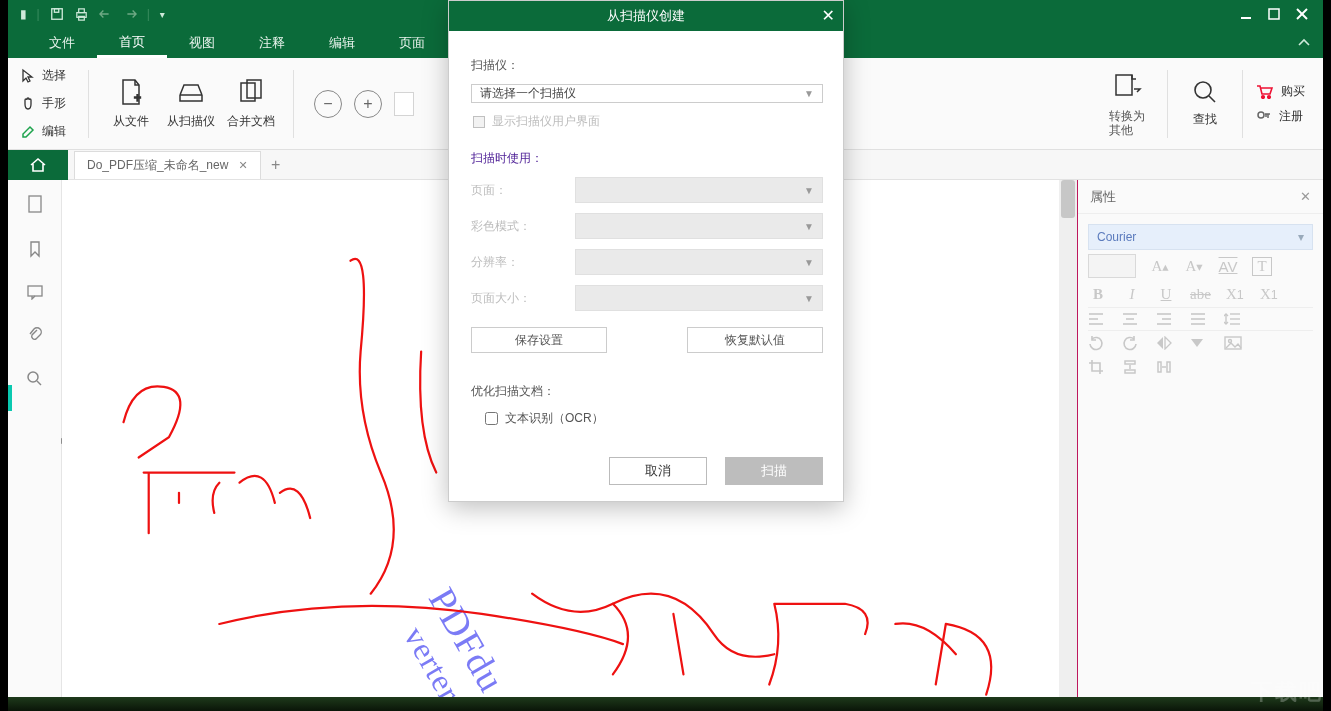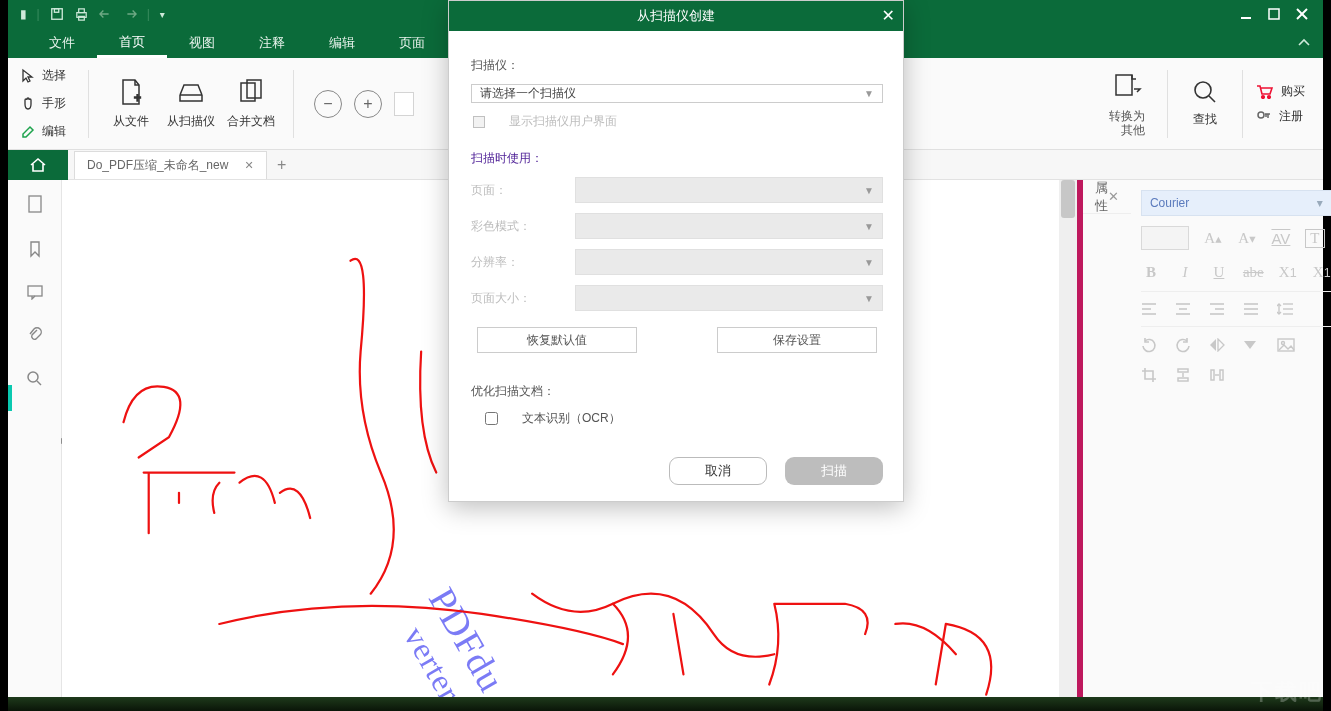--- a/index.html
+++ b/index.html
@@ -15,64 +15,64 @@
 .menubar .mitem.active { color: #fff; font-weight: 500; border-bottom: 3px solid #fff; }
 .menubar .chev { position: absolute; right: 12px; top: 8px; color: #cfe9da; }
 .ribbon { height: 92px; background: #fafafa; border-bottom: 1px solid #e0e0e0; display: flex; align-items: center; padding: 0 12px; }
 .rg-sep { width: 1px; height: 68px; background: #e0e0e0; margin: 0 12px; }
 .small-tools { display: flex; flex-direction: column; gap: 4px; padding-right: 10px; }
 .small-tools .row { display: flex; align-items: center; gap: 6px; font-size: 12px; color: #333; height: 24px; }
 .big-tool { display: flex; flex-direction: column; align-items: center; justify-content: center; width: 60px; gap: 6px; font-size: 12px; }
 .big-tool svg { color: #333; }
 .zoom-group { display: flex; align-items: center; gap: 12px; padding: 0 8px; }
 .zoom-btn { width: 28px; height: 28px; border: 1.5px solid #888; border-radius: 50%; display: flex; align-items: center; justify-content: center; color: #666; font-size: 16px; }
-.stack-label { font-size: 12px; color: #555; text-align: right; margin-top: 4px; line-height: 14px; }
+.stack-label { font-size: 12px; color: #555; text-align: left; margin-top: 4px; line-height: 14px; }
 .top-right { margin-left: auto; display: flex; flex-direction: column; gap: 8px; padding-right: 6px; }
 .top-right .row { display: flex; align-items: center; gap: 8px; font-size: 12px; }
 .cart-ico { color: #e13; }
 .tabstrip { height: 30px; background: #f7f7f7; border-bottom: 1px solid #e2e2e2; display: flex; align-items: center; }
 .hometab { width: 60px; height: 30px; background: #0b6b3a; display: flex; align-items: center; justify-content: center; }
-.ftab { height: 28px; background: #fff; border: 1px solid #dcdcdc; border-bottom: none; display: flex; align-items: center; padding: 0 12px; gap: 16px; margin-left: 6px; font-size: 12px; color: #666; }
+.ftab { height: 28px; background: #fff; border: 1px solid #dcdcdc; border-bottom: none; display: flex; align-items: center; padding: 0 12px; gap: 10px; margin-left: 6px; font-size: 12px; color: #666; }
 .ftab .close { color: #888; font-size: 11px; }
 .addtab { width: 30px; display: flex; align-items: center; justify-content: center; color: #888; font-size: 16px; }
 .content { flex: 1; display: flex; min-height: 0; }
 .leftnav { width: 54px; background: #fafafa; border-right: 1px solid #e5e5e5; display: flex; flex-direction: column; align-items: center; padding-top: 14px; gap: 26px; position: relative; }
 .leftnav .ico { color: #777; }
 .leftnav .marker { position: absolute; left: 0; top: 205px; width: 4px; height: 26px; background: #0ac9b0; }
 .leftnav .flyout { position: absolute; right: -6px; top: 250px; width: 6px; height: 20px; color: #888; display:flex; align-items:center; justify-content:center;}
 .canvas { flex: 1; background: #fff; position: relative; overflow: hidden; }
 .canvas .page { position: absolute; left: 6px; top: 0; right: 0; bottom: 0; background: #fff; }
 .canvas .scroll { position: absolute; right: 0; top: 0; width: 18px; height: 100%; background: #efefef; }
 .canvas .scroll .thumb { position: absolute; top: 0; left: 2px; width: 14px; height: 38px; background: #c7c7c7; border-radius: 3px; }
 .scribble { position: absolute; inset: 0; }
 .watermark { position: absolute; left: 390px; top: 400px; color: #6d6df5; font-size: 38px; font-family: Georgia, serif; transform: rotate(60deg); transform-origin: left top; opacity: .9; letter-spacing: 1px; }
-.proppanel { width: 246px; background: #fafafa; border-left: 6px solid #be185d; display: flex; }
+.proppanel { width: 246px; background: #fafafa; border-left: 1px solid #be185d; display: flex; flex-direction: column; }
 .proppanel .ph { height: 34px; display: flex; align-items: center; justify-content: space-between; padding: 0 12px; font-size: 13px; color: #666; border-bottom: 1px solid #eee; }
-.proppanel .body { padding: 10px; display: flex; flex-direction: column; gap: 6px; }
+.proppanel .body { padding: 10px; display: flex; flex-direction: column; gap: 0; }
 .fontsel { height: 26px; background: #e6effb; border: 1px solid #d7e2f0; display: flex; align-items: center; padding: 0 8px; color: #5b7bbd; font-size: 12px; justify-content: space-between; }
 .toolrow { display: flex; align-items: center; gap: 14px; padding: 4px 0; color: #c8c8c8; font-size: 15px; }
 .toolrow .tb { min-width: 20px; display:flex; align-items:center; justify-content:center; }
 .fsz-box { width: 48px; height: 24px; border: 1px solid #d9d9d9; background: #f4f4f4; }
 .dialog-backdrop { position: absolute; inset: 0; pointer-events: none; }
-.dialog { position: absolute; left: 448px; top: 0; width: 456px; background: #fff; border: 1px solid #ccc; box-shadow: 0 6px 24px rgba(0,0,0,0.25); pointer-events: auto; }
+.dialog { position: absolute; left: 448px; top: 0; width: 396px; background: #fff; border: 1px solid #ccc; box-shadow: 0 6px 24px rgba(0,0,0,0.25); pointer-events: auto; }
 .dialog .dtitle { height: 30px; background: #0b6b3a; color: #fff; display: flex; align-items: center; justify-content: center; position: relative; font-size: 13px; }
 .dialog .dtitle .dclose { position: absolute; right: 8px; top: 5px; color: #fff; font-size: 16px; }
 .dialog .dbody { padding: 18px 20px 16px 22px; display: flex; flex-direction: column; gap: 10px; font-size: 12px; color: #555; }
 .dialog .field-row { display: flex; align-items: center; gap: 8px; }
 .dialog .lbl { width: 96px; color: #bdbdbd; }
 .dialog .sel, .dialog .dd { flex: 1; height: 26px; border: 1px solid #ccc; background: #fff; display: flex; align-items: center; padding: 0 8px; justify-content: space-between; }
 .dialog .sel { font-size: 12px; color: #444; }
 .dialog .dd { background: #eaeaea; border-color: #e0e0e0; }
 .dialog .dd .caret, .dialog .sel .caret { color: #999; font-size: 10px; }
 .dialog .btnrow { display: flex; gap: 80px; margin-top: 6px; justify-content: center; }
 .dialog .btn { height: 26px; width: 160px; border: 1px solid #ccc; background: #fff; display: flex; align-items: center; justify-content: center; font-size: 12px; color: #555; }
-.dialog .check-row { display: flex; align-items: center; gap: 24px; margin-left: 14px; }
+.dialog .check-row { display: flex; align-items: center; gap: 7px; margin-left: 14px; }
 .dialog .check-row input { width: 13px; height: 13px; }
 .dialog .footer-btns { display: flex; gap: 18px; justify-content: flex-end; margin-top: 20px; }
-.dialog .fbtn { height: 28px; width: 98px; display: flex; align-items: center; justify-content: center; font-size: 13px; border-radius: 9px; }
+.dialog .fbtn { height: 28px; width: 98px; display: flex; align-items: center; justify-content: center; font-size: 13px; }
 .dialog .fbtn.cancel { border: 1px solid #bbb; background: #fff; color: #333; }
 .dialog .fbtn.primary { background: #bdbdbd; color: #fff; }
 .sectionh { font-size: 12px; color: #555; margin-top: 8px; }
 .sectionh.dim { color: #4c1d95; }
 .checkbox-frame { width:12px; height:12px; border:1px solid #c0c0c0; background:#f2f2f2; display:inline-block; }
 .green-edit { color:#1ea34d; }
 .bottom-photo { position:absolute; left:8px; bottom:0; right:8px; height:14px; background: linear-gradient(#1e3a1b,#0a1508); }
 .corner-wm { position:absolute; right:8px; bottom:4px; color:rgba(255,255,255,0.25); font-size:22px; font-weight:700; letter-spacing:2px; }
 </style>
 </head>
@@ -431,22 +431,22 @@
       </div>
       <div class="field-row">
         <div class="lbl">页面大小：</div>
         <div class="dd">
             <span></span>
             <span class="caret">▼</span>
           </div>
       </div>
 
       <div class="btnrow">
+        <div class="btn">保存设置</div>
         <div class="btn">恢复默认值</div>
-        <div class="btn">保存设置</div>
       </div>
 
       <div class="sectionh" style="margin-top:20px">优化扫描文档：</div>
       <div class="check-row">
         <input type="checkbox" style="">
         <span>文本识别（OCR）</span>
       </div>
 
       <div class="footer-btns">
         <div class="fbtn cancel">取消</div>

